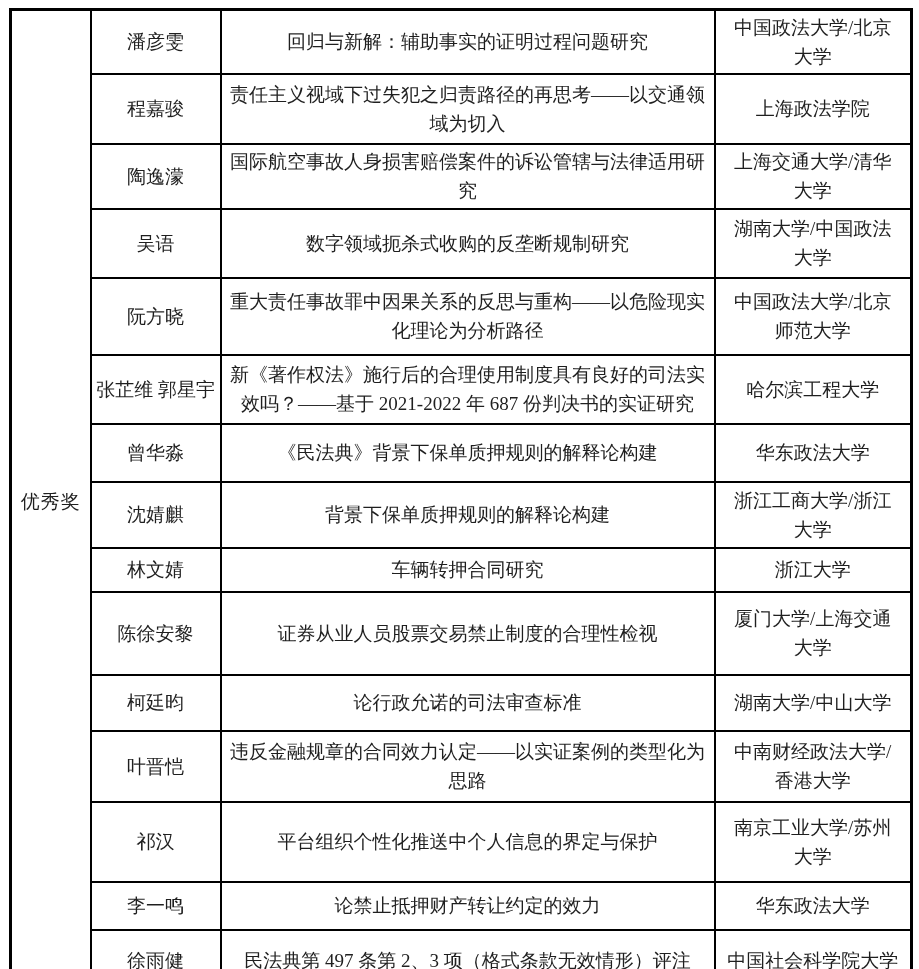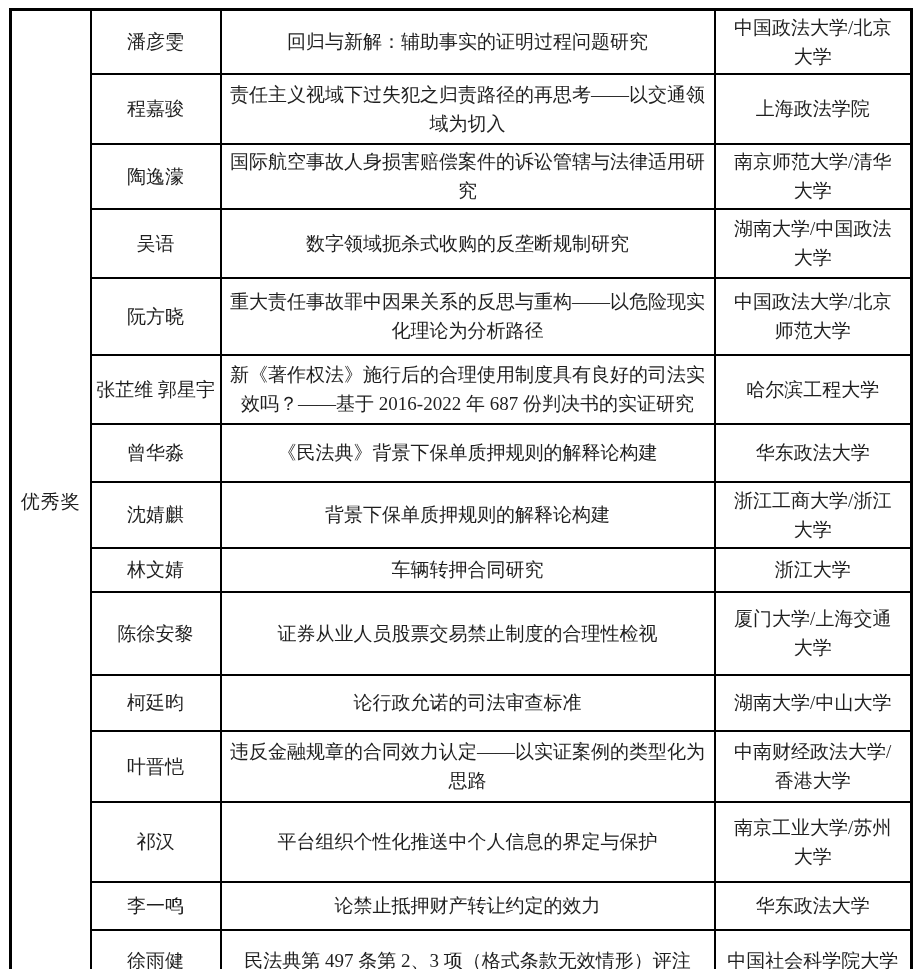--- a/index.html
+++ b/index.html
@@ -84,35 +84,35 @@
         <td class="univ-cell">中国政法大学/北京大学</td>
       </tr>
       <tr class="r2">
         <td class="name-cell">程嘉骏</td>
         <td class="title-cell">责任主义视域下过失犯之归责路径的再思考——以交通领域为切入</td>
         <td class="univ-cell">上海政法学院</td>
       </tr>
       <tr class="r3">
         <td class="name-cell">陶逸濛</td>
         <td class="title-cell">国际航空事故人身损害赔偿案件的诉讼管辖与法律适用研究</td>
-        <td class="univ-cell">南京师范大学/清华大学</td>
+        <td class="univ-cell">上海交通大学/清华大学</td>
       </tr>
       <tr class="r4">
         <td class="name-cell">吴语</td>
         <td class="title-cell">数字领域扼杀式收购的反垄断规制研究</td>
         <td class="univ-cell">湖南大学/中国政法大学</td>
       </tr>
       <tr class="r5">
         <td class="name-cell">阮方晓</td>
         <td class="title-cell">重大责任事故罪中因果关系的反思与重构——以危险现实化理论为分析路径</td>
         <td class="univ-cell">中国政法大学/北京师范大学</td>
       </tr>
       <tr class="r6">
         <td class="name-cell">张芷维 郭星宇</td>
-        <td class="title-cell">新《著作权法》施行后的合理使用制度具有良好的司法实效吗？——基于 2016-2022 年 687 份判决书的实证研究</td>
+        <td class="title-cell">新《著作权法》施行后的合理使用制度具有良好的司法实效吗？——基于 2021-2022 年 687 份判决书的实证研究</td>
         <td class="univ-cell">哈尔滨工程大学</td>
       </tr>
       <tr class="r7">
         <td class="name-cell">曾华淼</td>
         <td class="title-cell">《民法典》背景下保单质押规则的解释论构建</td>
         <td class="univ-cell">华东政法大学</td>
       </tr>
       <tr class="r8">
         <td class="name-cell">沈婧麒</td>
         <td class="title-cell">背景下保单质押规则的解释论构建</td>

